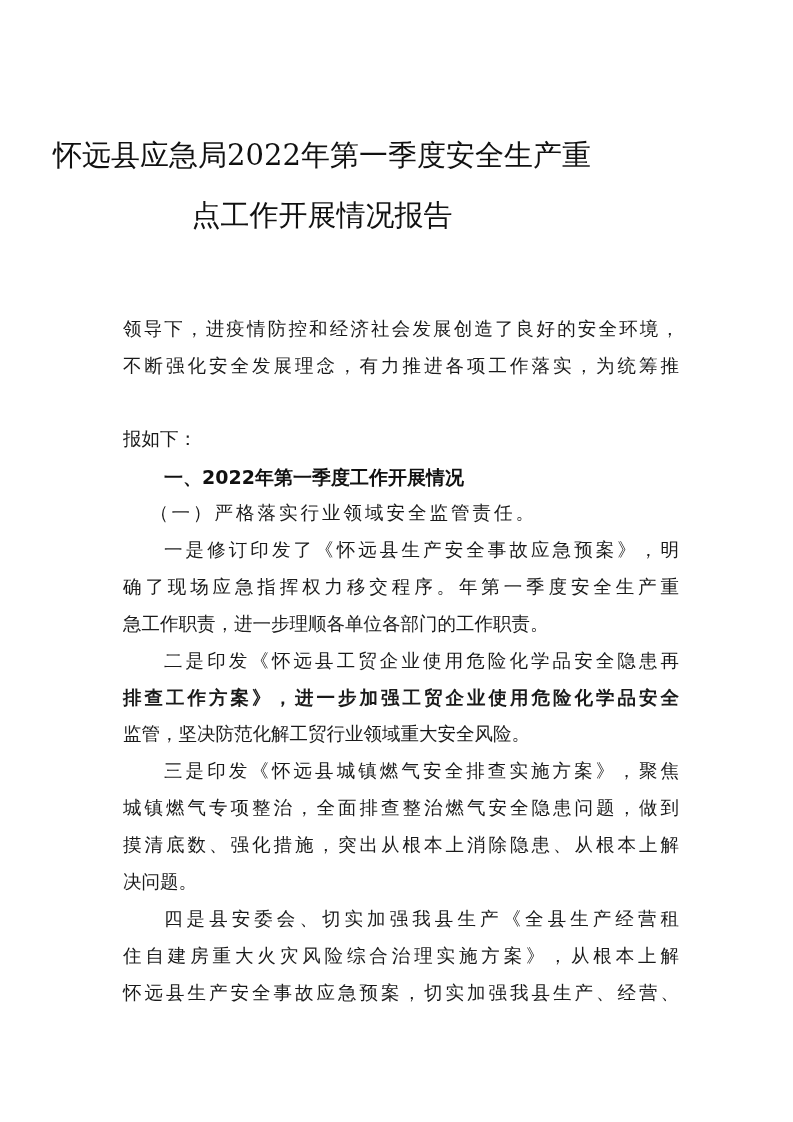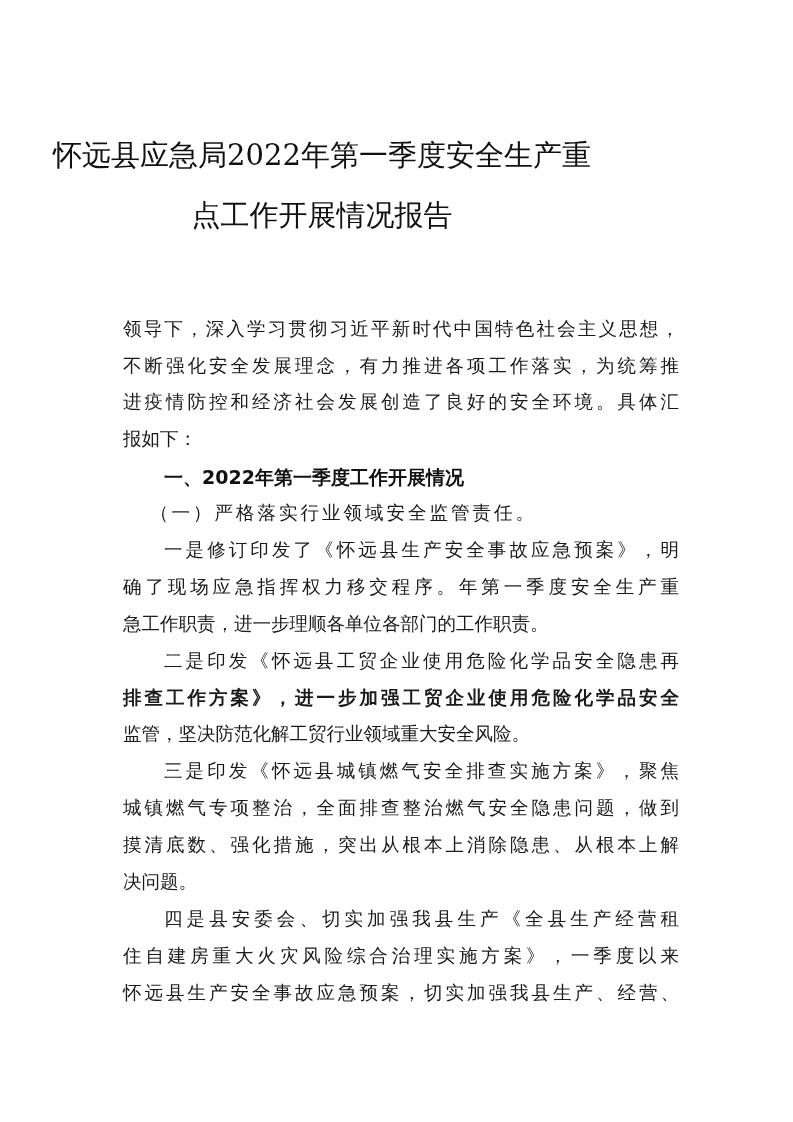--- a/index.html
+++ b/index.html
@@ -30,38 +30,37 @@
   }
 </style>
 </head>
 <body>
 
 <div class="page">
 
   <div class="title-line" style="top:135px;">怀远县应急局2022年第一季度安全生产重</div>
   <div class="title-line" style="top:195px;">点工作开展情况报告</div>
 
-  <div class="line" style="top:316px;">领导下，深入学习贯彻习近平新时代中国特色社会主义思想，</div>
+  <div class="line" style="top:316px;">领导下，进疫情防控和经济社会发展创造了良好的安全环境，</div>
   <div class="line" style="top:353px;">不断强化安全发展理念，有力推进各项工作落实，为统筹推</div>
-  <div class="line" style="top:389px;">进疫情防控和经济社会发展创造了良好的安全环境。具体汇</div>
   <div class="line last" style="top:426px;">报如下：</div>
 
   <div class="heading1" style="top:464px;text-align:center;">一、2022年第一季度工作开展情况</div>
   <div class="heading2" style="top:500px;">（一）严格落实行业领域安全监管责任。</div>
 
   <div class="line indent" style="top:537px;">一是修订印发了《怀远县生产安全事故应急预案》，明</div>
   <div class="line" style="top:574px;">确了现场应急指挥权力移交程序。年第一季度安全生产重</div>
   <div class="line last" style="top:611px;">急工作职责，进一步理顺各单位各部门的工作职责。</div>
 
   <div class="line indent" style="top:648px;">二是印发《怀远县工贸企业使用危险化学品安全隐患再</div>
   <div class="line" style="top:685px;font-weight:bold;">排查工作方案》，进一步加强工贸企业使用危险化学品安全</div>
   <div class="line last" style="top:721px;">监管，坚决防范化解工贸行业领域重大安全风险。</div>
 
   <div class="line indent" style="top:758px;">三是印发《怀远县城镇燃气安全排查实施方案》，聚焦</div>
   <div class="line" style="top:795px;">城镇燃气专项整治，全面排查整治燃气安全隐患问题，做到</div>
   <div class="line" style="top:832px;">摸清底数、强化措施，突出从根本上消除隐患、从根本上解</div>
   <div class="line last" style="top:869px;">决问题。</div>
 
   <div class="line indent" style="top:906px;">四是县安委会、切实加强我县生产《全县生产经营租</div>
-  <div class="line" style="top:943px;">住自建房重大火灾风险综合治理实施方案》，一季度以来</div>
+  <div class="line" style="top:943px;">住自建房重大火灾风险综合治理实施方案》，从根本上解</div>
   <div class="line" style="top:980px;">怀远县生产安全事故应急预案，切实加强我县生产、经营、</div>
 
 </div>
 
 </body></html>

